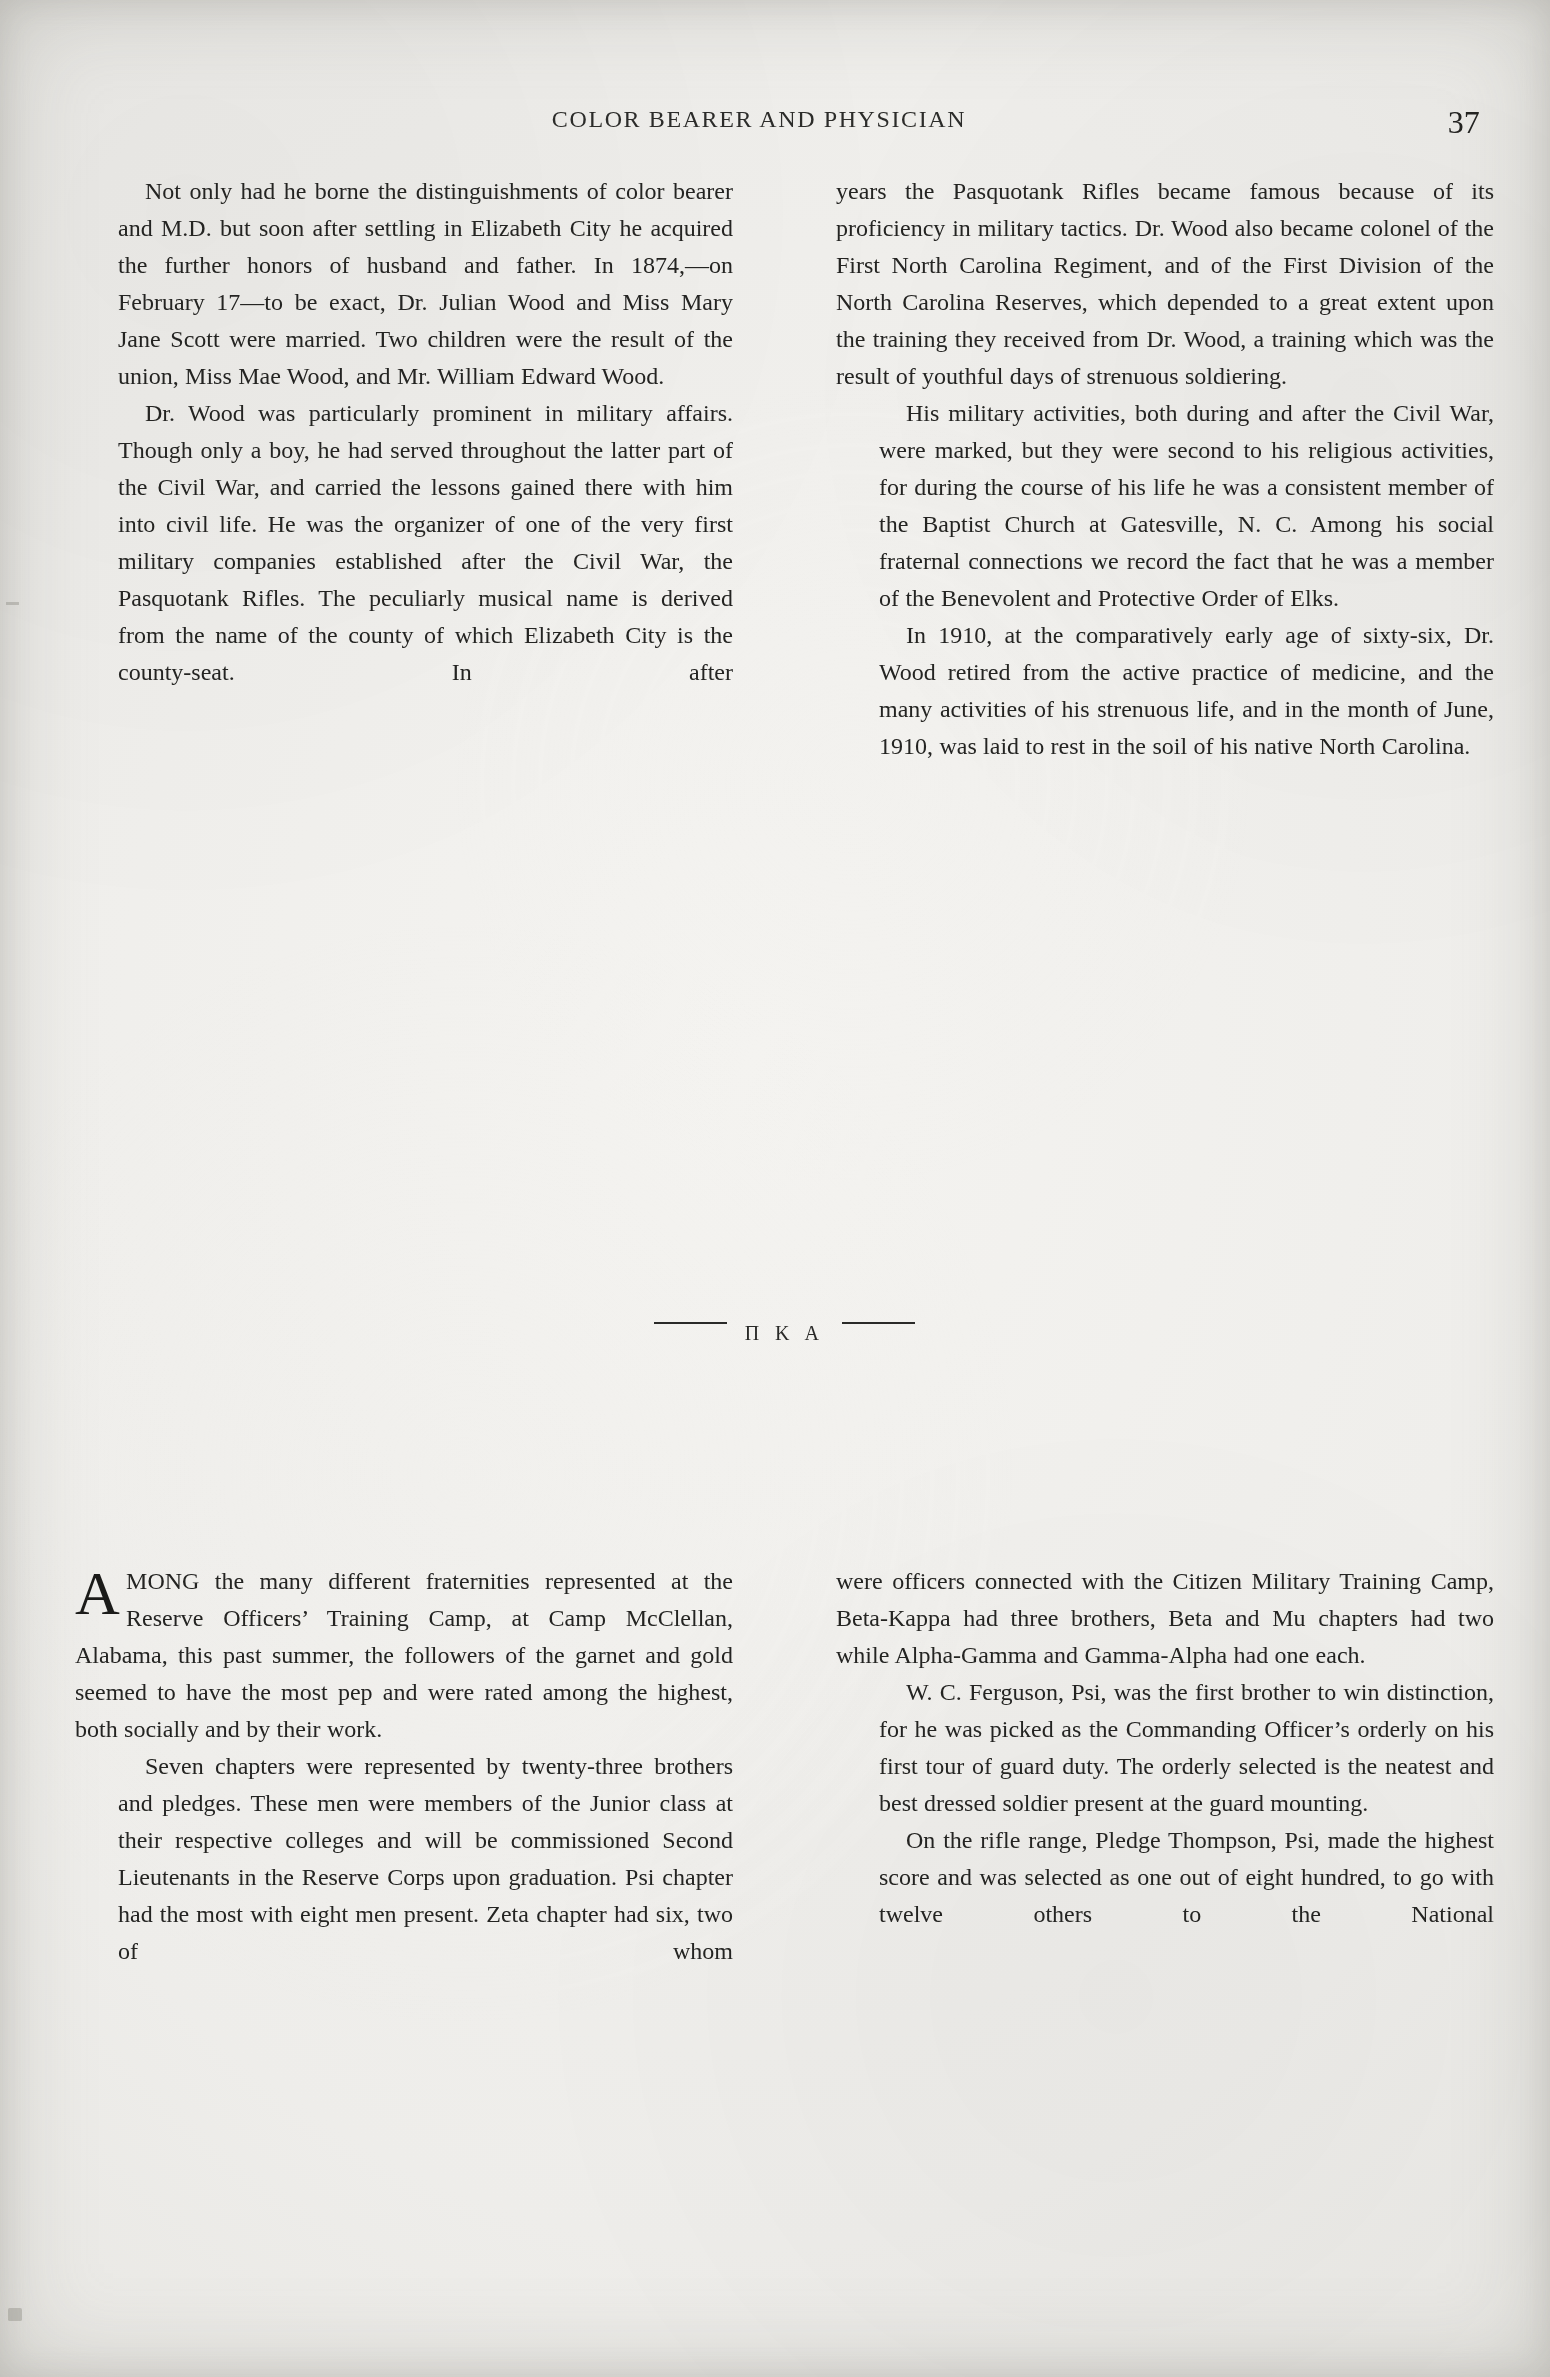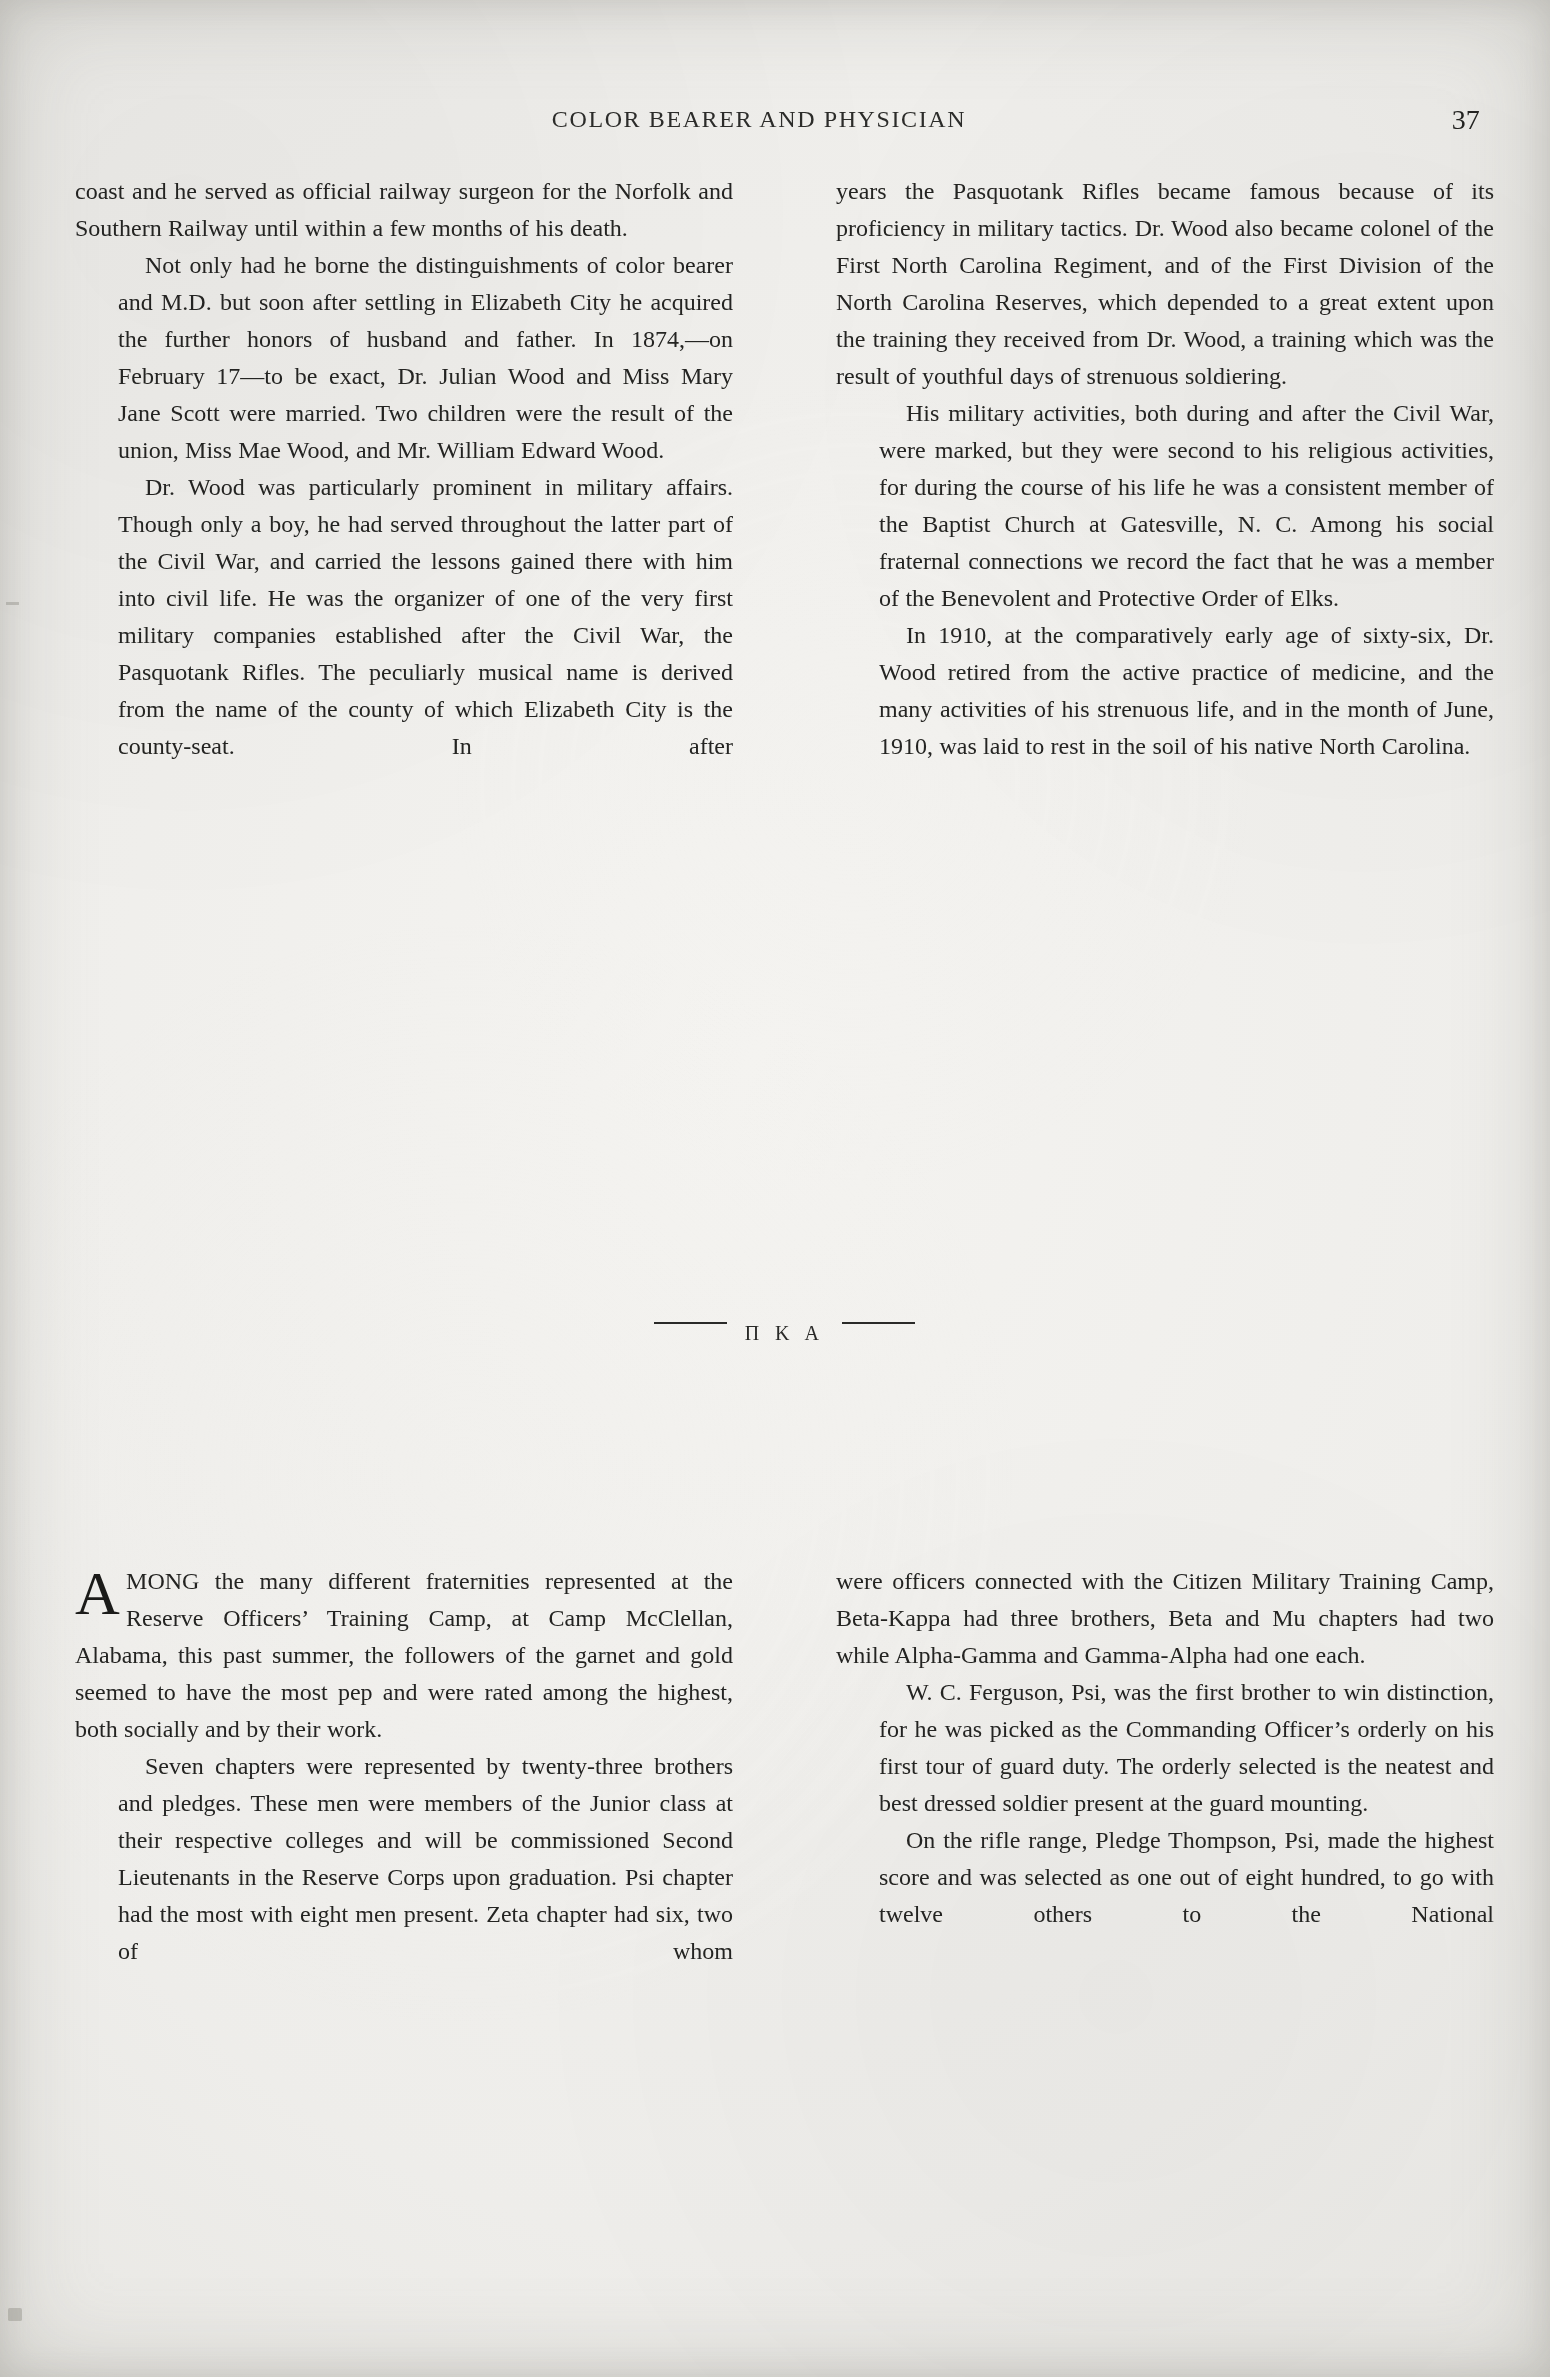--- a/index.html
+++ b/index.html
@@ -69,21 +69,21 @@
     font-size: 24px;
     letter-spacing: 1.6px;
     color: #2c2c2a;
     font-weight: 400;
     padding-right: 35px;
   }
   .runhead .folio {
     position: absolute;
     right: 14.3px;
     top: -1.6px;
-    font-size: 28px;
+    font-size: 32px;
     color: #232321;
   }
   .col {
     position: absolute;
     top: 0;
     width: 658px;
   }
   .col.left  { left: 0; }
   .col.right { left: 761px; }
 
@@ -202,21 +202,20 @@
   <div class="edge-mark m2"></div>
 
   <div class="content">
 
     <div class="runhead">
       <div class="title">COLOR BEARER AND PHYSICIAN</div>
       <div class="folio">37</div>
     </div>
 
     <div class="col sec1 left bodytext">
-      <p>coast and he served as official railway surgeon for the Norfolk and Southern Railway until within a few months of his death.</p>
       <p class="ind">Not only had he borne the distinguishments of color bearer and M.D. but soon after settling in Elizabeth City he acquired the further honors of husband and father. In 1874,—on February 17—to be exact, Dr. Julian Wood and Miss Mary Jane Scott were married. Two children were the result of the union, Miss Mae Wood, and Mr. William Edward Wood.</p>
       <p class="ind last">Dr. Wood was particularly prominent in military affairs. Though only a boy, he had served throughout the latter part of the Civil War, and carried the lessons gained there with him into civil life. He was the organizer of one of the very first military companies established after the Civil War, the Pasquotank Rifles. The peculiarly musical name is derived from the name of the county of which Elizabeth City is the county-seat. In after</p>
     </div>
 
     <div class="col sec1 right bodytext">
       <p>years the Pasquotank Rifles became famous because of its proficiency in military tactics. Dr. Wood also became colonel of the First North Carolina Regiment, and of the First Division of the North Carolina Reserves, which depended to a great extent upon the training they received from Dr. Wood, a training which was the result of youthful days of strenuous soldiering.</p>
       <p class="ind">His military activities, both during and after the Civil War, were marked, but they were second to his religious activities, for during the course of his life he was a consistent member of the Baptist Church at Gatesville, N. C. Among his social fraternal connections we record the fact that he was a member of the Benevolent and Protective Order of Elks.</p>
       <p class="ind">In 1910, at the comparatively early age of sixty-six, Dr. Wood retired from the active practice of medicine, and the many activities of his strenuous life, and in the month of June, 1910, was laid to rest in the soil of his native North Carolina.</p>
     </div>
 

